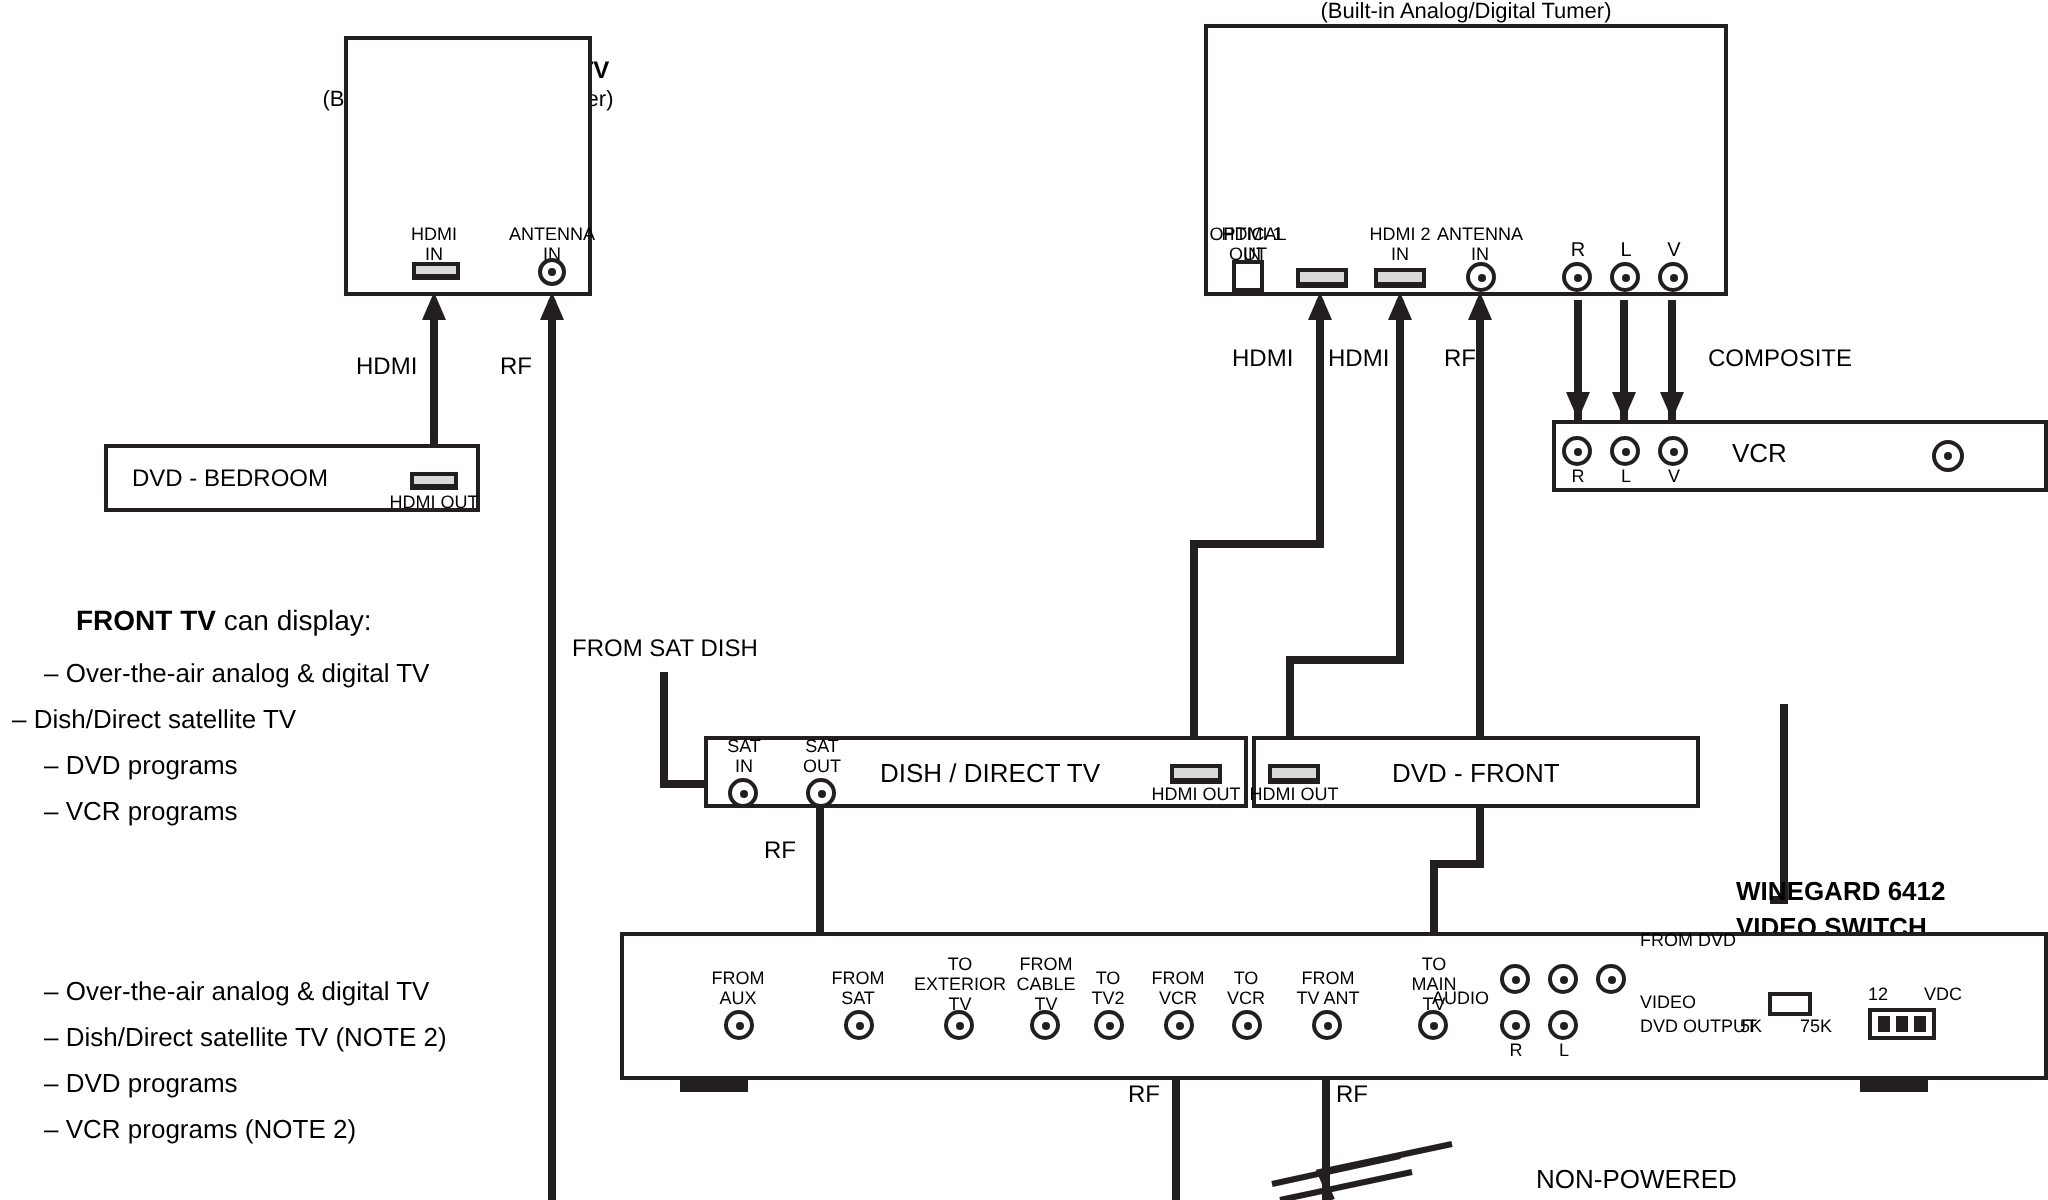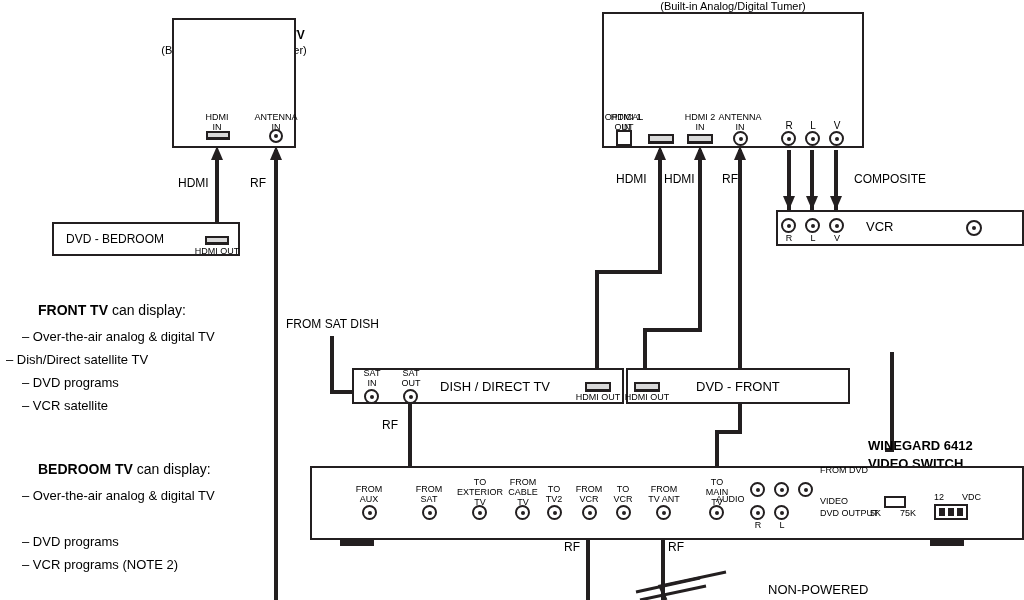--- a/index.html
+++ b/index.html
@@ -157,26 +157,24 @@
   <div class="lbl ctr t9" style="left:827px;top:233px;width:20px;">V</div>
   <div class="lbl t13" style="left:866px;top:219px;">VCR</div>
   <div class="jack" style="left:966px;top:220px;width:16px;height:16px;"></div>
 
   <div class="lbl t14" style="left:22px;top:302px;">
     <span class="b">FRONT TV</span><span> can display:</span>
   </div>
   <div class="bullet" style="left:22px;top:329px;">– Over-the-air analog &amp; digital TV</div>
   <div class="bullet" style="left:6px;top:352px;">– Dish/Direct satellite TV</div>
   <div class="bullet" style="left:22px;top:375px;">– DVD programs</div>
-  <div class="bullet" style="left:22px;top:398px;">– VCR satellite</div>
-
-  <div class="lbl t14" style="left:22px;top:461px;">
-    <span class="b">BEDROOM TV</span><span> can display:</span>
-  </div>
+  <div class="bullet" style="left:22px;top:398px;">– VCR programs</div>
+
   <div class="bullet" style="left:22px;top:488px;">– Over-the-air analog &amp; digital TV</div>
+  <div class="bullet" style="left:22px;top:511px;">– Dish/Direct satellite TV (NOTE 2)</div>
   <div class="bullet" style="left:22px;top:534px;">– DVD programs</div>
   <div class="bullet" style="left:22px;top:557px;">– VCR programs (NOTE 2)</div>
 
   <div class="lbl t12" style="left:286px;top:317px;">FROM SAT DISH</div>
 
   <div class="box" style="left:352px;top:368px;width:272px;height:36px;"></div>
   <div class="lbl ctr t9" style="left:356px;top:368px;width:32px;">
     <span>SAT</span><br>
     <span>IN</span>
   </div>

